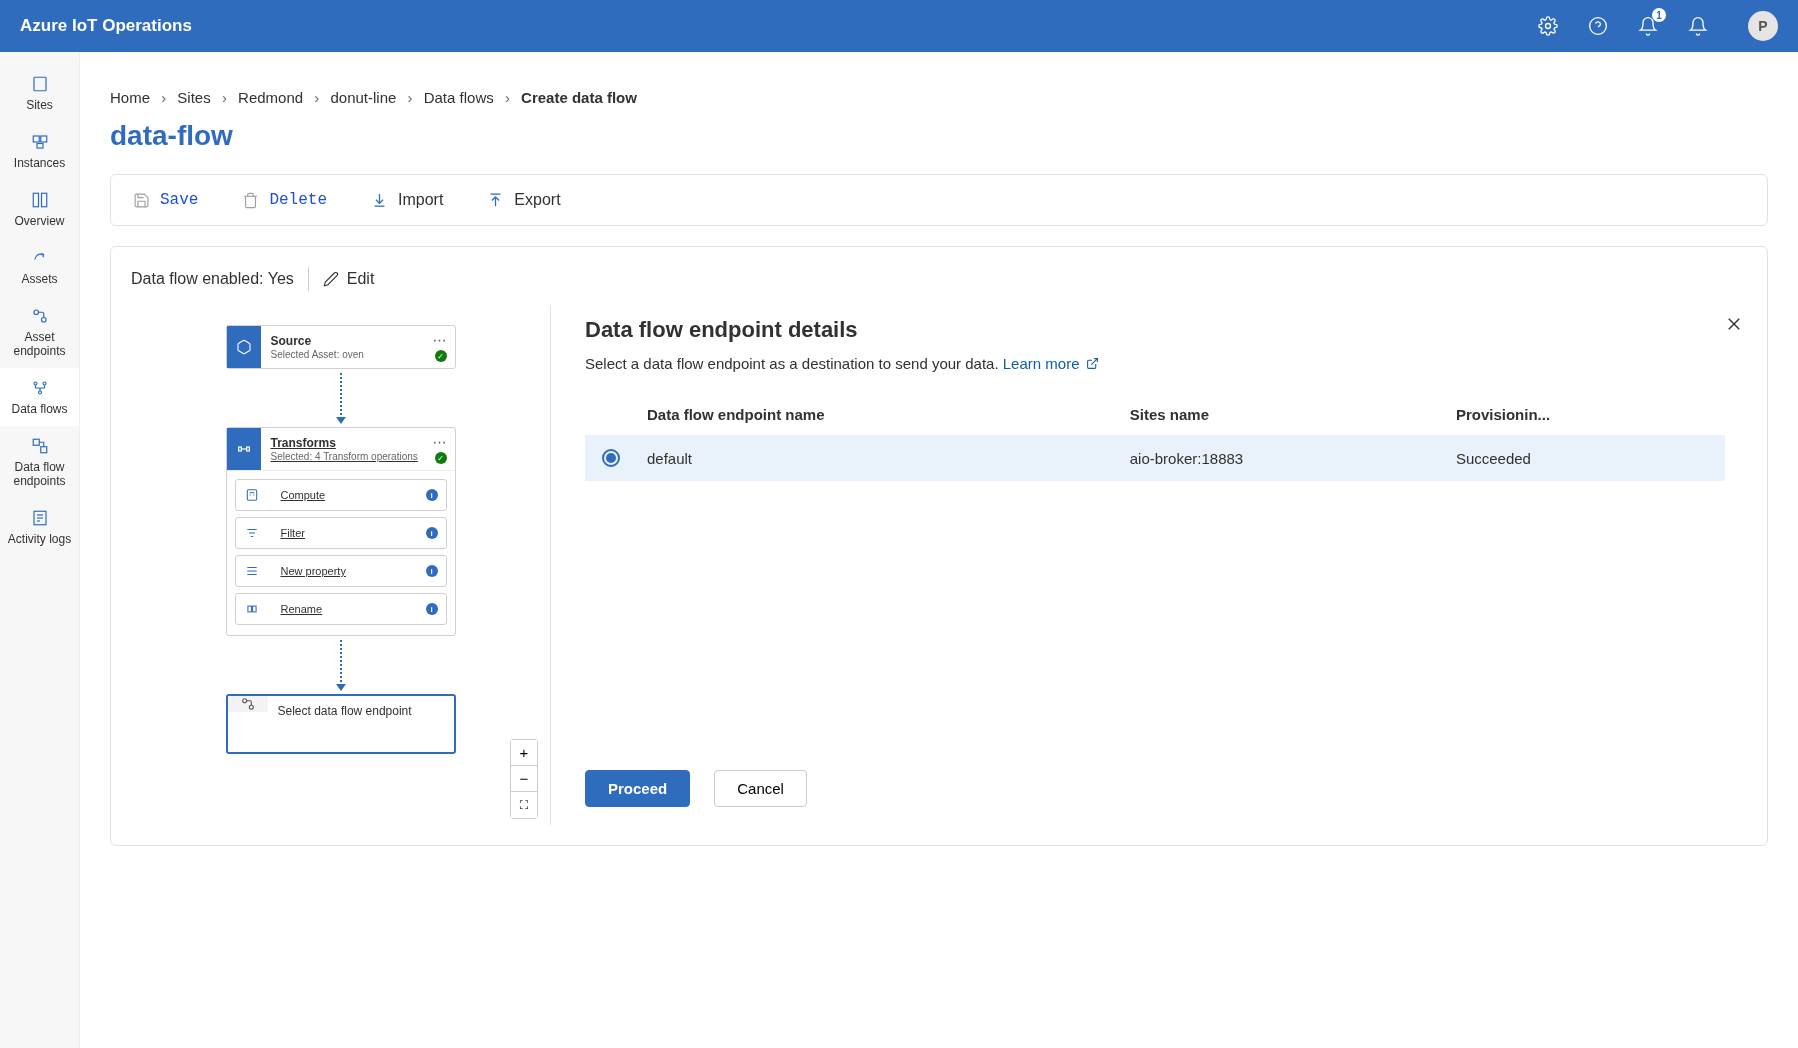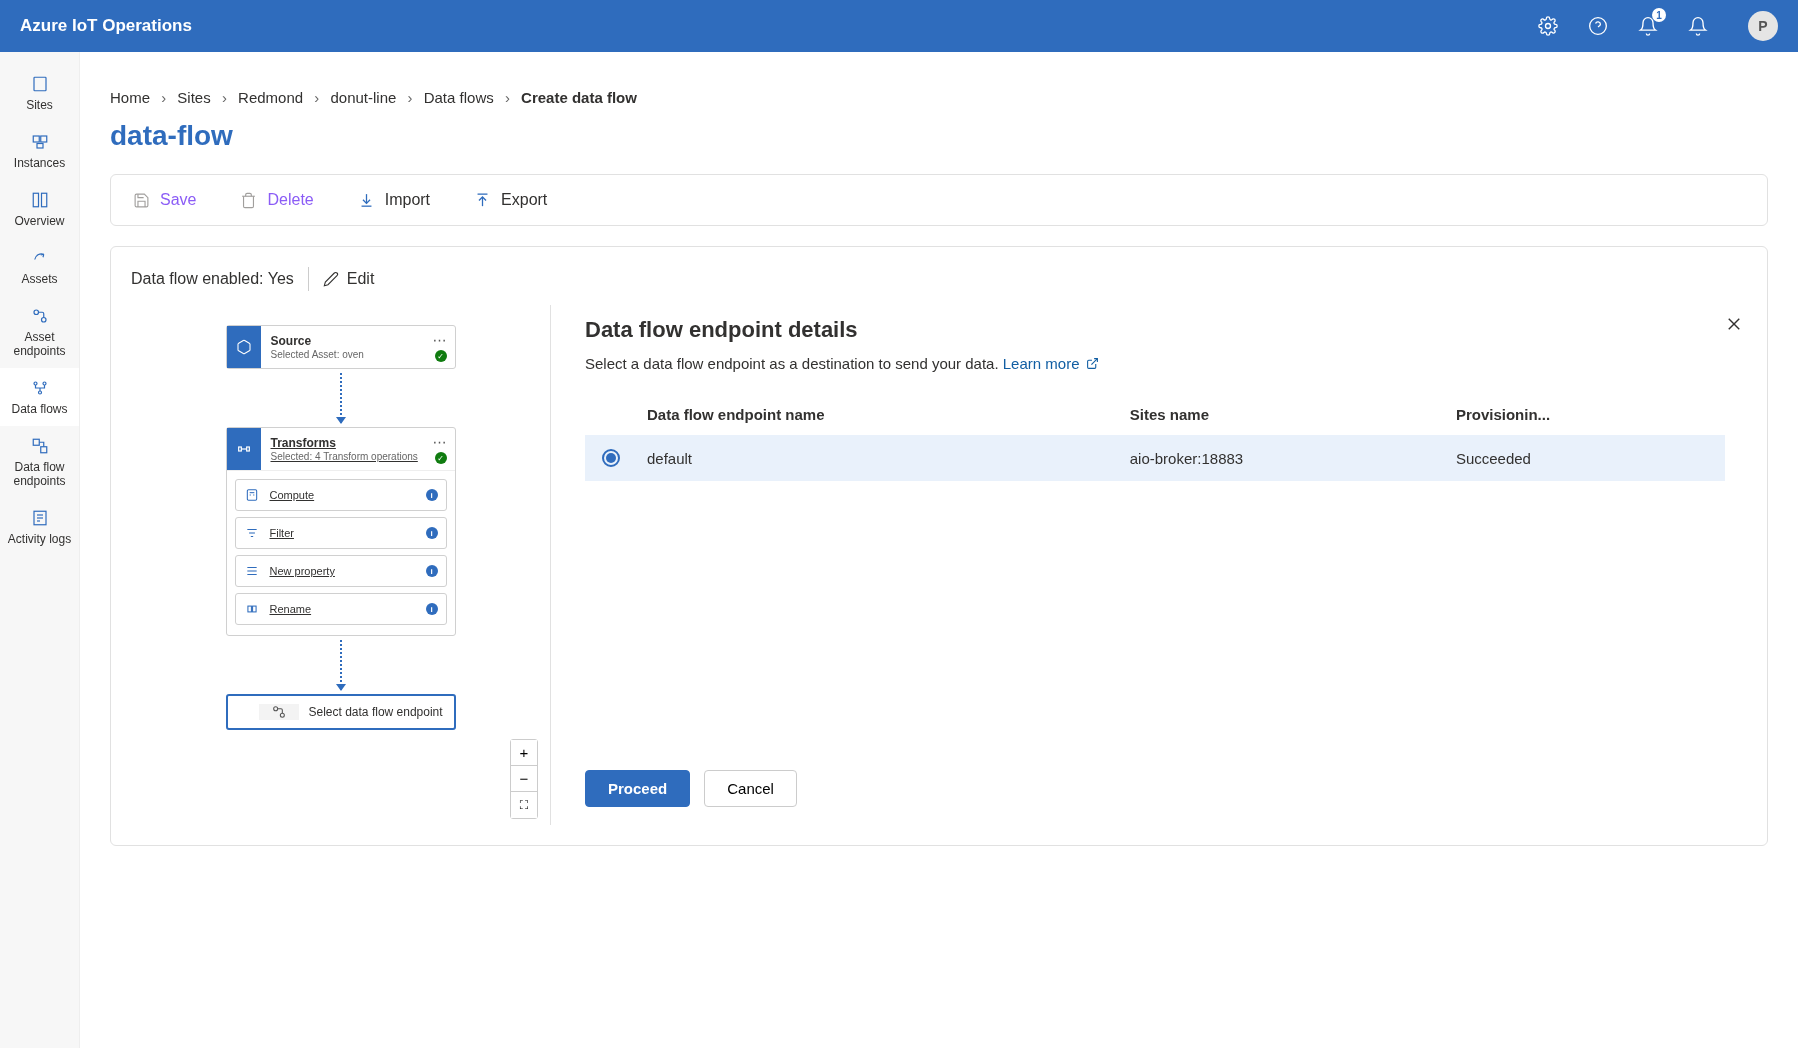--- a/index.html
+++ b/index.html
@@ -26,21 +26,21 @@
 .main { flex: 1; padding: 22px 30px; overflow: auto; }
 .breadcrumb { font-size: 15px; color: #323130; margin-bottom: 14px; margin-top: 15px; }
 .breadcrumb .bc { cursor: pointer; }
 .breadcrumb .sep { margin: 0 7px; color: #666; }
 .breadcrumb .current { font-weight: 600; }
 .page-title { font-size: 28px; font-weight: 600; color: #2f6cbd; margin-bottom: 22px; }
 
 
 .toolbar { border: 1px solid #e1e1e1; border-radius: 6px; padding: 16px 22px; display: flex; gap: 44px; margin-bottom: 20px; }
 .toolbar .tbtn { display: flex; align-items: center; gap: 10px; font-size: 16px; cursor: pointer; }
-.toolbar .tbtn.disabled { color: #8b5cf6; cursor: default; }
+.toolbar .tbtn.disabled { color: #1d4ed8; cursor: default; font-family: Liberation Mono, monospace; }
 
 
 .canvas-card { border: 1px solid #e1e1e1; border-radius: 6px; padding: 20px; }
 .status-row { display: flex; align-items: center; gap: 14px; margin-bottom: 14px; font-size: 16px; }
 .status-row .divider { width: 1px; height: 24px; background: #ccc; }
 .edit-btn { display: flex; align-items: center; gap: 8px; cursor: pointer; }
 
 .canvas-body { display: flex; gap: 12px; position: relative; }
 .canvas-left { width: 420px; min-height: 520px; border-right: 1px solid #e1e1e1; position: relative; padding-top: 20px; }
 
@@ -51,27 +51,27 @@
 .node .body .t { font-size: 12px; font-weight: 600; }
 .node .body .s { font-size: 10px; color: #666; margin-top: 1px; }
 .node .menu { position: absolute; top: 6px; right: 8px; font-size: 14px; color: #555; cursor: pointer; }
 .node .check { position: absolute; bottom: 6px; right: 8px; width: 12px; height: 12px; border-radius: 50%; background: #107c10; display: flex; align-items: center; justify-content: center; }
 .node .check::after { content: "✓"; color: #fff; font-size: 8px; }
 
 .node.transforms-node { flex-direction: column; text-decoration: underline; }
 .node.transforms-node .head { display: flex; }
 .node.transforms-node .ops { border-top: 1px solid #eee; padding: 8px 8px 10px 8px; }
 
-.op { height: 32px; border: 1px solid #d0d0d0; border-radius: 3px; margin-top: 6px; display: flex; align-items: center; padding: 0 8px; gap: 10px; font-size: 11px; cursor: pointer; position: relative; }
+.op { height: 32px; border: 1px solid #d0d0d0; border-radius: 3px; margin-top: 6px; display: flex; align-items: center; padding: 0 8px; gap: 21px; font-size: 11px; cursor: pointer; position: relative; }
 .op:first-child { margin-top: 0; }
 .op .opico { width: 16px; height: 16px; display: flex; align-items: center; justify-content: center; }
 .op .info { position: absolute; right: 8px; width: 12px; height: 12px; border-radius: 50%; background: #2f6cbd; color: #fff; font-size: 8px; display: flex; align-items: center; justify-content: center; }
 .op .info::after { content: "i"; font-weight: bold; }
 
-.node.select-node { border: 2px solid #2f6cbd; height: 36px; align-items: center; padding-left: 31px; }
+.node.select-node { border: 2px solid #2f6cbd; height: 60px; align-items: flex-start; }
 .node.select-node .stripe { background: #f3f3f3; width: 40px; }
 .node.select-node .body .t { font-size: 12px; font-weight: 400; }
 
 .connector { width: 2px; height: 50px; margin: 4px auto; border-left: 2px dotted #2f6cbd; position: relative; }
 .connector::after { content: ""; position: absolute; bottom: -6px; left: -6px; border: 5px solid transparent; border-top-color: #2f6cbd; border-top-width: 7px; }
 
 
 .zoom-ctrl { position: absolute; right: 12px; bottom: 6px; display: flex; flex-direction: column; border: 1px solid #ccc; border-radius: 3px; background: #fff; }
 .zoom-ctrl button { width: 26px; height: 26px; border: none; background: #fff; cursor: pointer; border-bottom: 1px solid #ccc; display: flex; align-items: center; justify-content: center; font-size: 15px; }
 .zoom-ctrl button:last-child { border-bottom: none; font-size: 12px; }
@@ -84,21 +84,21 @@
 .panel .desc a { color: #115ea3; text-decoration: none; }
 
 .table { width: 100%; border-collapse: collapse; }
 .table th { text-align: left; font-weight: 600; font-size: 15px; padding: 12px 10px; }
 .table th:first-child { width: 52px; }
 .table td { padding: 14px 10px; font-size: 15px; }
 .table tr.row { background: #e9f1fb; padding-left: 41px; }
 .table .radio { width: 18px; height: 18px; border-radius: 50%; border: 2px solid #2f6cbd; display: flex; align-items: center; justify-content: center; margin: 0 auto; cursor: pointer; }
 .table .radio .dot { width: 10px; height: 10px; border-radius: 50%; background: #2f6cbd; }
 
-.panel-footer { margin-top: auto; display: flex; gap: 14px; padding-top: 16px; }
+.panel-footer { margin-top: auto; display: flex; gap: 24px; padding-top: 16px; }
 .btn { padding: 9px 22px; border-radius: 4px; font-size: 15px; cursor: pointer; border: 1px solid #ccc; background: #fff; }
 .btn.primary { background: #2f6cbd; color: #fff; border-color: #2f6cbd; font-weight: 600; }
 </style>
 </head>
 <body>
 
 <div class="header">
   <div class="title">Azure IoT Operations</div>
   <div class="icons">
     <div class="icon-btn">

